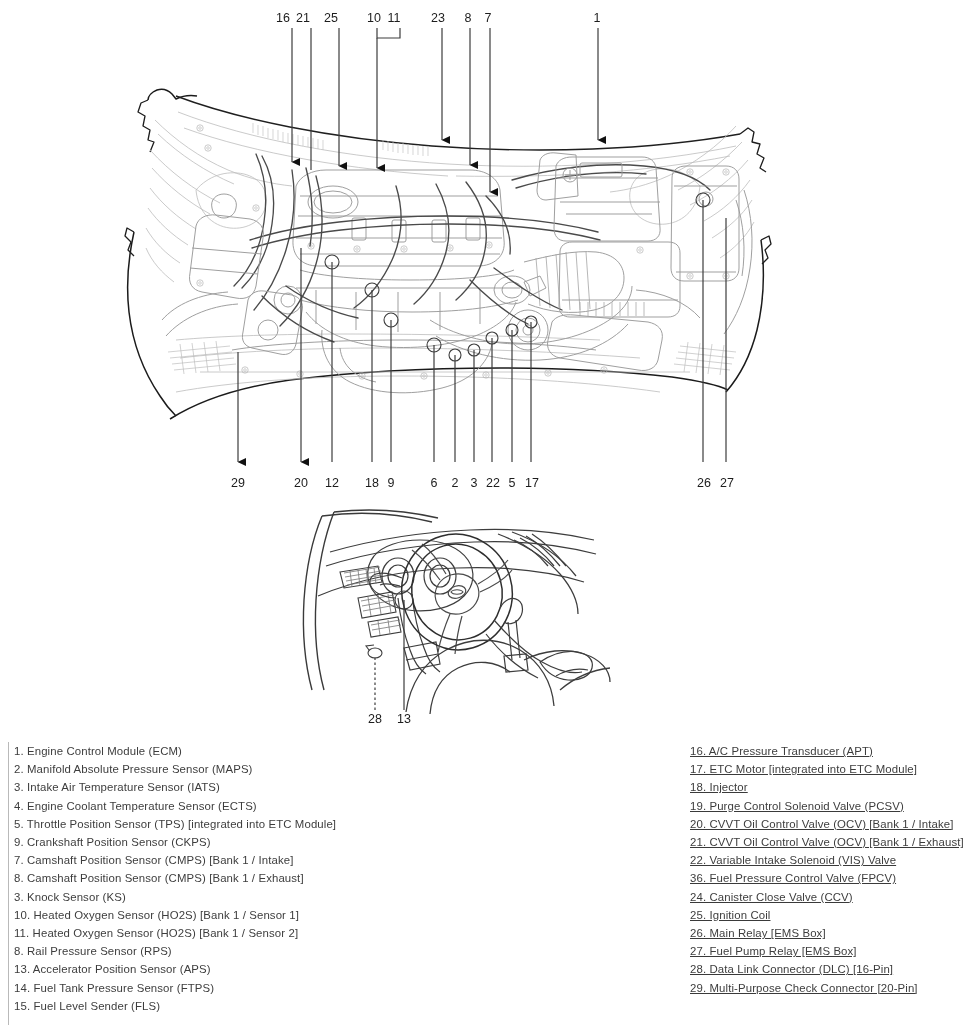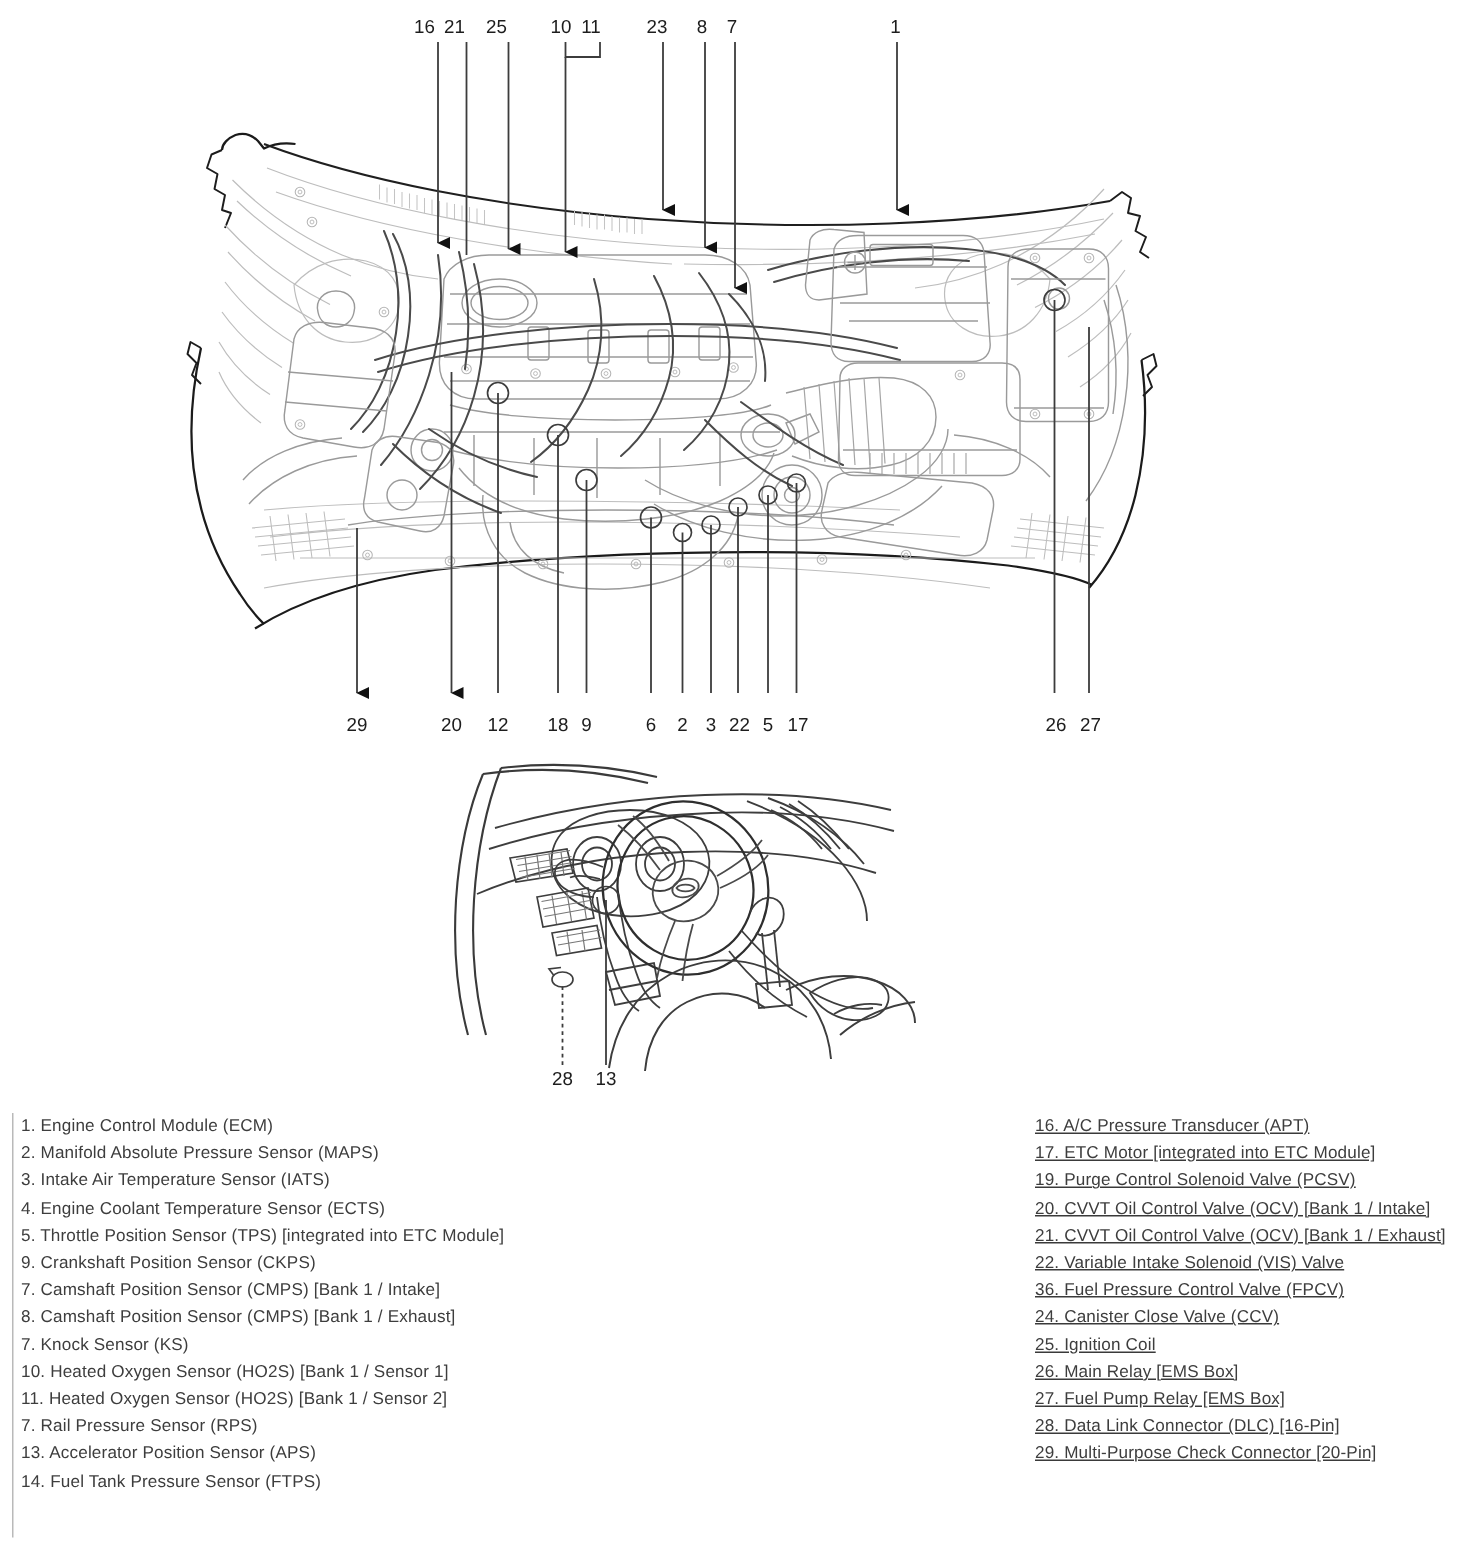--- a/index.html
+++ b/index.html
@@ -554,31 +554,33 @@
 
     <div class="legend-col" id="legend-col-left">
       <div class="legend-item">1. Engine Control Module (ECM)</div>
       <div class="legend-item">2. Manifold Absolute Pressure Sensor (MAPS)</div>
       <div class="legend-item">3. Intake Air Temperature Sensor (IATS)</div>
       <div class="legend-item">4. Engine Coolant Temperature Sensor (ECTS)</div>
       <div class="legend-item">5. Throttle Position Sensor (TPS) [integrated into ETC Module]</div>
       <div class="legend-item">9. Crankshaft Position Sensor (CKPS)</div>
       <div class="legend-item">7. Camshaft Position Sensor (CMPS) [Bank 1 / Intake]</div>
       <div class="legend-item">8. Camshaft Position Sensor (CMPS) [Bank 1 / Exhaust]</div>
-      <div class="legend-item">7. Knock Sensor (KS)</div>
+      <div class="legend-item">3. Knock Sensor (KS)</div>
       <div class="legend-item">10. Heated Oxygen Sensor (HO2S) [Bank 1 / Sensor 1]</div>
       <div class="legend-item">11. Heated Oxygen Sensor (HO2S) [Bank 1 / Sensor 2]</div>
-      <div class="legend-item">7. Rail Pressure Sensor (RPS)</div>
+      <div class="legend-item">8. Rail Pressure Sensor (RPS)</div>
       <div class="legend-item">13. Accelerator Position Sensor (APS)</div>
       <div class="legend-item">14. Fuel Tank Pressure Sensor (FTPS)</div>
+      <div class="legend-item">15. Fuel Level Sender (FLS)</div>
     </div>
 
     <div class="legend-col" id="legend-col-right">
       <div class="legend-item">16. A/C Pressure Transducer (APT)</div>
       <div class="legend-item">17. ETC Motor [integrated into ETC Module]</div>
+      <div class="legend-item">18. Injector</div>
       <div class="legend-item">19. Purge Control Solenoid Valve (PCSV)</div>
       <div class="legend-item">20. CVVT Oil Control Valve (OCV) [Bank 1 / Intake]</div>
       <div class="legend-item">21. CVVT Oil Control Valve (OCV) [Bank 1 / Exhaust]</div>
       <div class="legend-item">22. Variable Intake Solenoid (VIS) Valve</div>
       <div class="legend-item">36. Fuel Pressure Control Valve (FPCV)</div>
       <div class="legend-item">24. Canister Close Valve (CCV)</div>
       <div class="legend-item">25. Ignition Coil</div>
       <div class="legend-item">26. Main Relay [EMS Box]</div>
       <div class="legend-item">27. Fuel Pump Relay [EMS Box]</div>
       <div class="legend-item">28. Data Link Connector (DLC) [16-Pin]</div>

